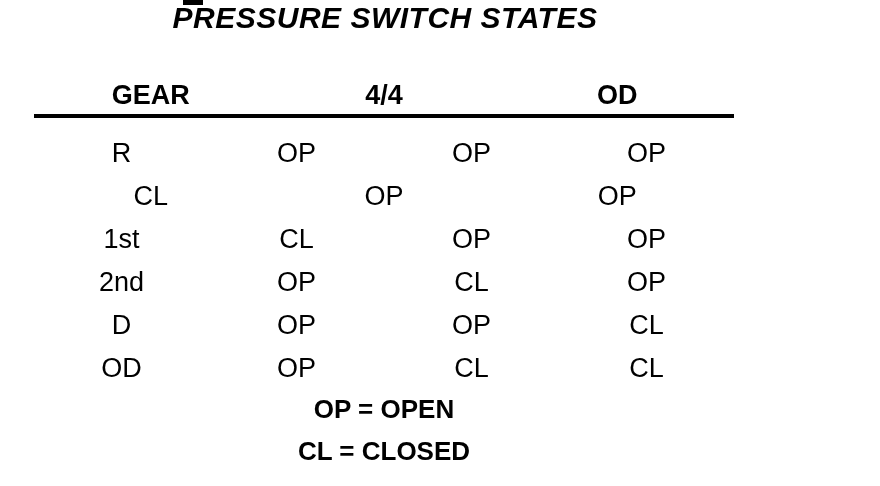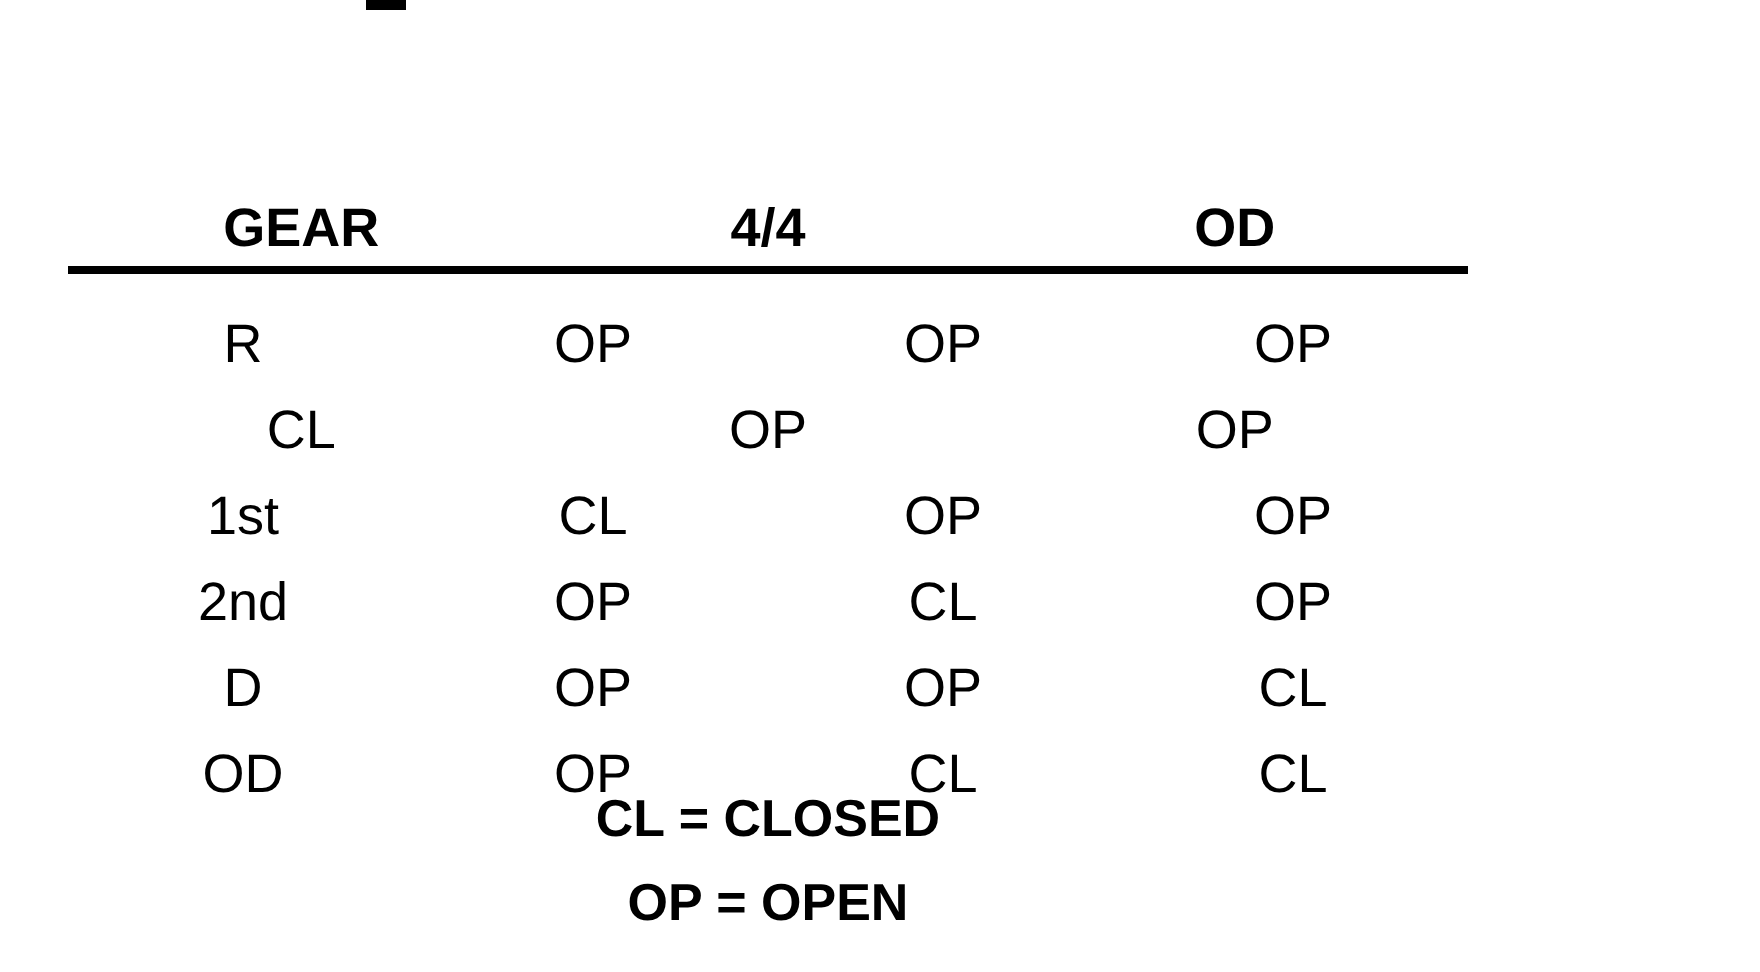--- a/index.html
+++ b/index.html
@@ -30,21 +30,20 @@
     font-weight: bold;
     font-style: italic;
     letter-spacing: 0.5px;
     white-space: nowrap;
   }
   .switch-table {
     position: absolute;
     left: 34px;
     top: 76px;
     width: 700px;
-    margin-top: 19px;
   }
   .header-row {
     display: flex;
     height: 38px;
     align-items: center;
   }
   .header-cell {
     flex: 1 1 0;
     text-align: center;
     font-size: 27px;
@@ -83,20 +82,21 @@
     font-weight: bold;
   }
 </style>
 </head>
 <body>
 
 <div class="canvas">
 
   <div class="crop-fragment"></div>
 
+  <div class="page-title">PRESSURE SWITCH STATES</div>
 
   <div class="switch-table">
     <div class="header-row">
       <div class="header-cell">GEAR</div>
       <div class="header-cell">4/4</div>
       <div class="header-cell">OD</div>
     </div>
 
     <div class="table-rule"></div>
 
@@ -133,17 +133,17 @@
       <div class="table-row">
         <div class="cell">OD</div>
         <div class="cell">OP</div>
         <div class="cell">CL</div>
         <div class="cell">CL</div>
       </div>
     </div>
   </div>
 
   <div class="legend">
+    <div class="legend-line">OP = OPEN</div>
     <div class="legend-line">CL = CLOSED</div>
-    <div class="legend-line">OP = OPEN</div>
   </div>
 
 </div>
 
 </body></html>

